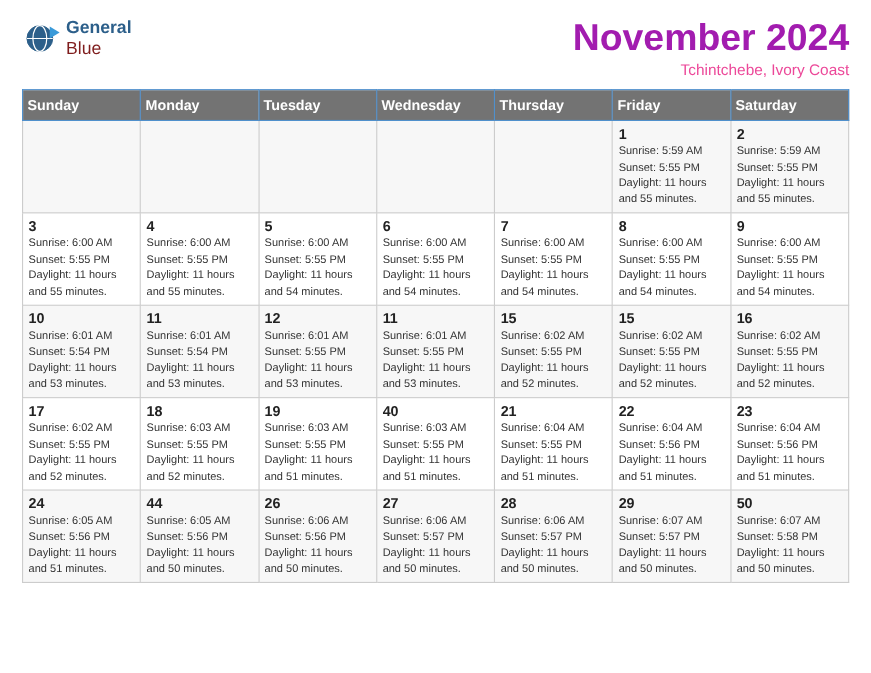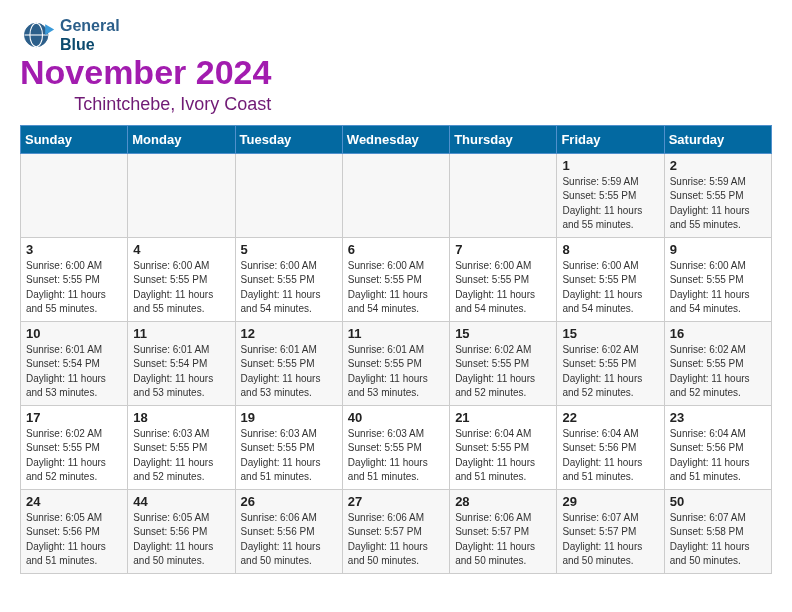--- a/index.html
+++ b/index.html
@@ -13,43 +13,42 @@
     .page {
       width: 792px;
       background: #fff;
       padding: 16px 20px 16px 20px;
     }
     .header {
       display: flex;
       justify-content: space-between;
       align-items: flex-start;
       margin-bottom: 10px;
-      flex-direction: column;
     }
     .logo {
       display: flex;
       align-items: center;
       gap: 4px;
     }
     .logo-icon {
       width: 36px;
       height: 36px;
     }
     .title-block {
       text-align: right;
     }
     .month-title {
       font-size: 34px;
       font-weight: bold;
       color: #a21caf;
       line-height: 1.1;
     }
     .subtitle {
-      font-size: 18px;
-      color: #701a75;
+      font-size: 14px;
+      color: #ec4899;
       margin-top: 2px;
     }
     .calendar {
       width: 100%;
       border-collapse: collapse;
       border: 1px solid #ccc;
     }
     .calendar th {
       background: #3a7abf;
       color: #fff;
@@ -69,21 +68,21 @@
       min-height: 80px;
       background: #fff;
     }
     .calendar tr:nth-child(odd) td {
       background: #f7f7f7;
     }
     .calendar tr:nth-child(even) td {
       background: #fff;
     }
     
-    .calendar thead tr th { background: #0369a1; }
+    .calendar thead tr th { background: #737373; }
     .day-num {
       font-size: 13px;
       font-weight: bold;
       color: #222;
       display: block;
       margin-bottom: 2px;
     }
     .day-info {
       font-size: 10px;
       color: #333;
@@ -105,21 +104,21 @@
       <svg class="logo-icon" viewBox="0 0 40 40" xmlns="http://www.w3.org/2000/svg">
 
         <circle cx="18" cy="20" r="13" fill="#2c5f8a" stroke="#2c5f8a" stroke-width="1"></circle>
         <ellipse cx="18" cy="20" rx="7" ry="13" fill="none" stroke="#fff" stroke-width="1.2"></ellipse>
         <line x1="5" y1="20" x2="31" y2="20" stroke="#fff" stroke-width="1.2"></line>
 
         <polygon points="28,8 38,14 28,20" fill="#3a9ad9"></polygon>
       </svg>
       <div>
         <div style="font-size:16px;font-weight:bold;color:#2c5f8a;line-height:1.2;">General</div>
-        <div style="font-size:16px;font-weight:bold;color:#0c4a6e;line-height:1.2;">Blue</div>
+        <div style="font-size:16px;font-weight:normal;color:#7f1d1d;line-height:1.2;">Blue</div>
       </div>
     </div>
     <div class="title-block">
       <div class="month-title">November 2024</div>
       <div class="subtitle">Tchintchebe, Ivory Coast</div>
     </div>
   </div>
 
   <table class="calendar">
     <thead>

